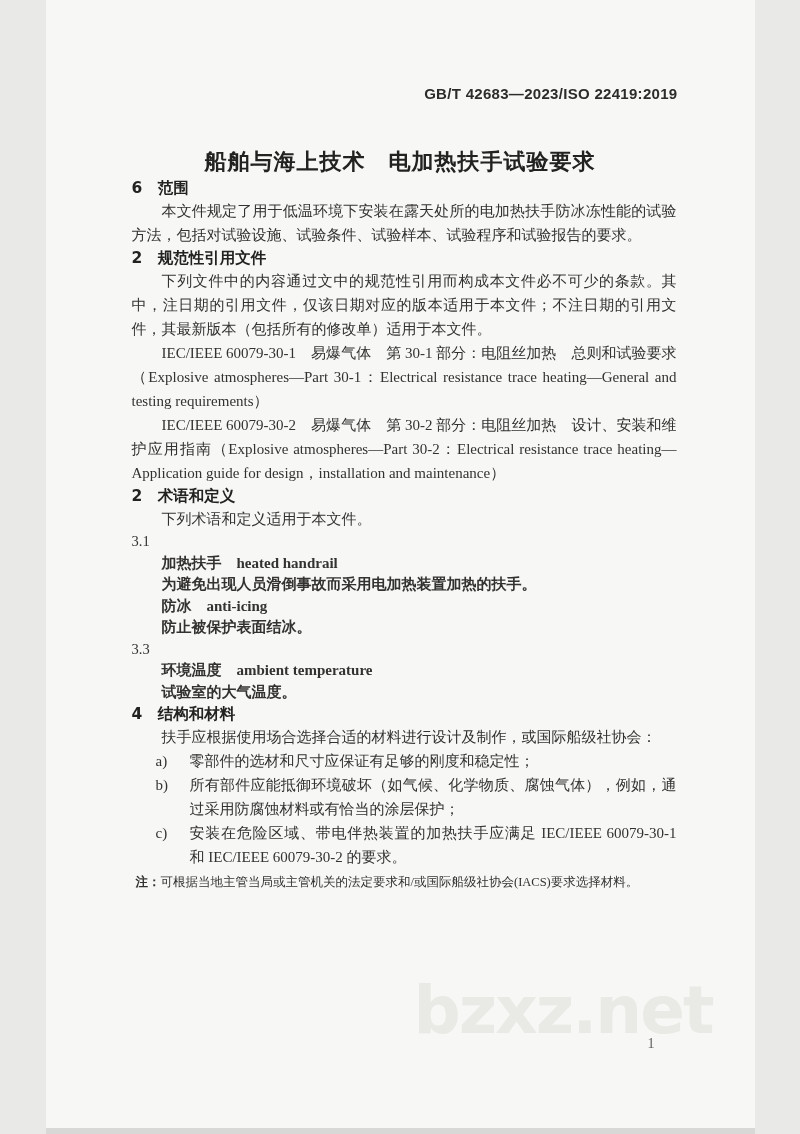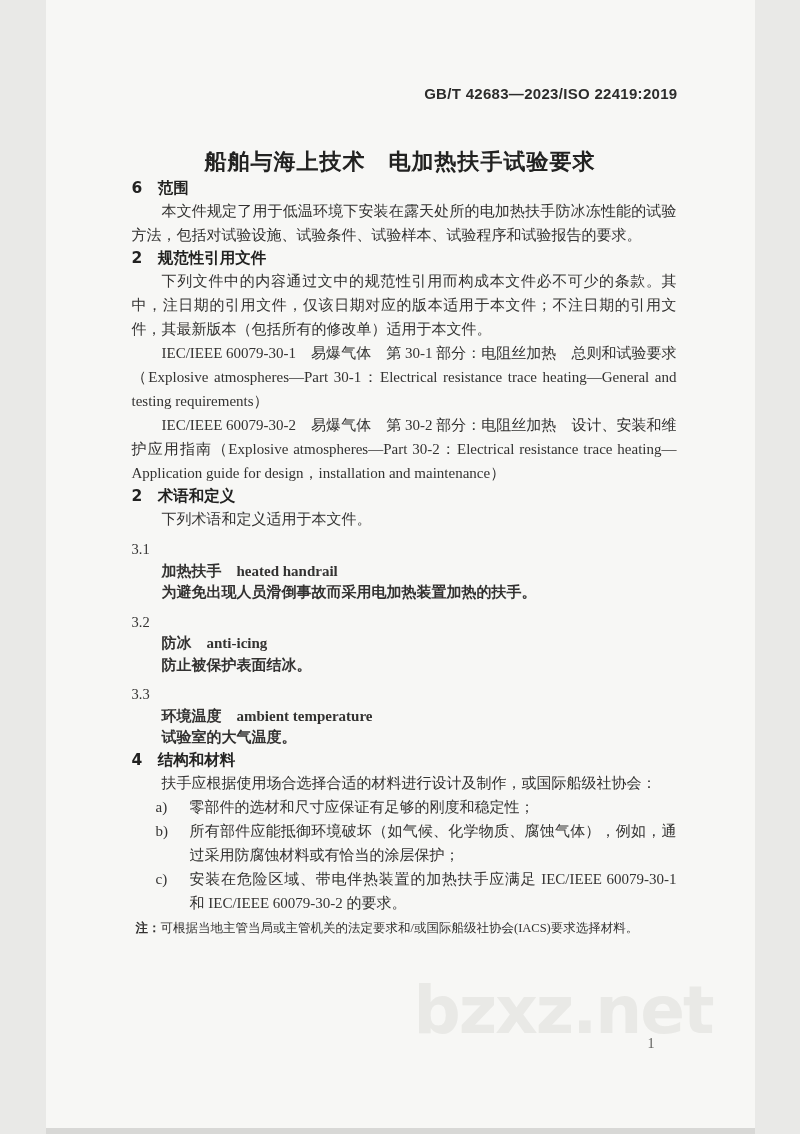--- a/index.html
+++ b/index.html
@@ -85,21 +85,21 @@
   .h-s1 { margin-top: 41px; }
   .h-s2 { margin-top: 23px; }
   .h-s3 { margin-top: 23px; }
   .h-s4 { margin-top: 25px; }
   p.body-para {
     margin: 0;
     text-indent: 2em;
   }
   .after-heading { margin-top: 16px; }
   .term-num {
-    margin-top: 8px;
+    margin-top: 0;
     font-size: 14.5px;
     line-height: 21.5px;
   }
   .term-name {
     padding-left: 2em;
     font-weight: bold;
     font-size: 15px;
     line-height: 21.5px;
   }
   .term-def {
@@ -154,21 +154,20 @@
     <h2 class="sec-heading h-s3">2　术语和定义</h2>
     <p class="body-para after-heading">下列术语和定义适用于本文件。</p>
 
     <div class="term-block">
       <div class="term-num">3.1</div>
       <div class="term-name">加热扶手　heated handrail</div>
       <div class="term-def">为避免出现人员滑倒事故而采用电加热装置加热的扶手。</div>
     </div>
 
     <div class="term-block">
-      <div class="term-num">3.2</div>
       <div class="term-name">防冰　anti-icing</div>
       <div class="term-def">防止被保护表面结冰。</div>
     </div>
 
     <div class="term-block">
       <div class="term-num">3.3</div>
       <div class="term-name">环境温度　ambient temperature</div>
       <div class="term-def">试验室的大气温度。</div>
     </div>
 

